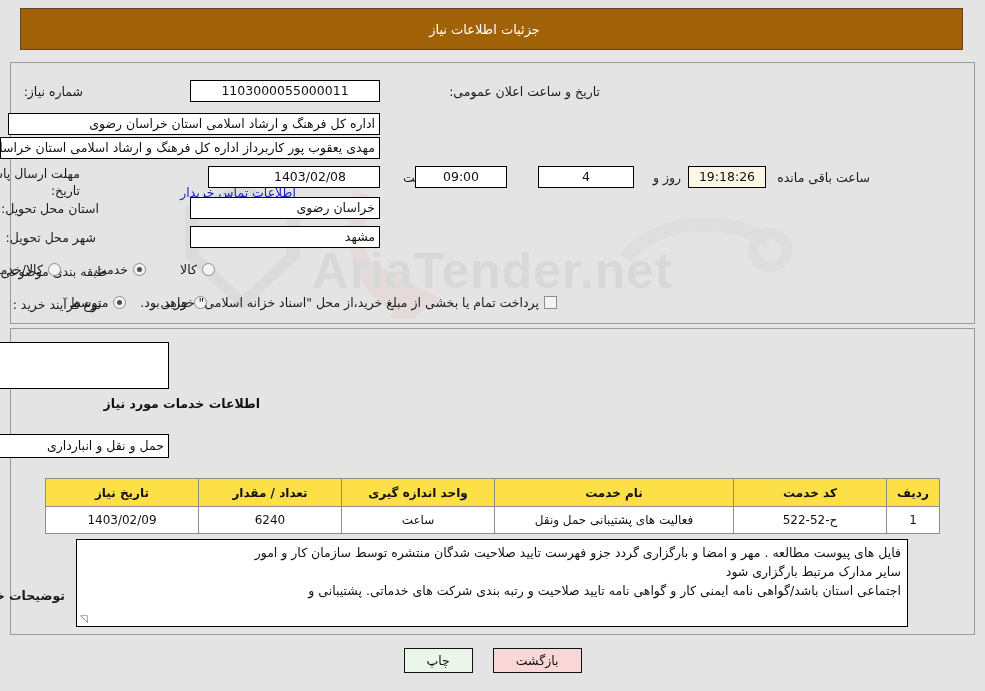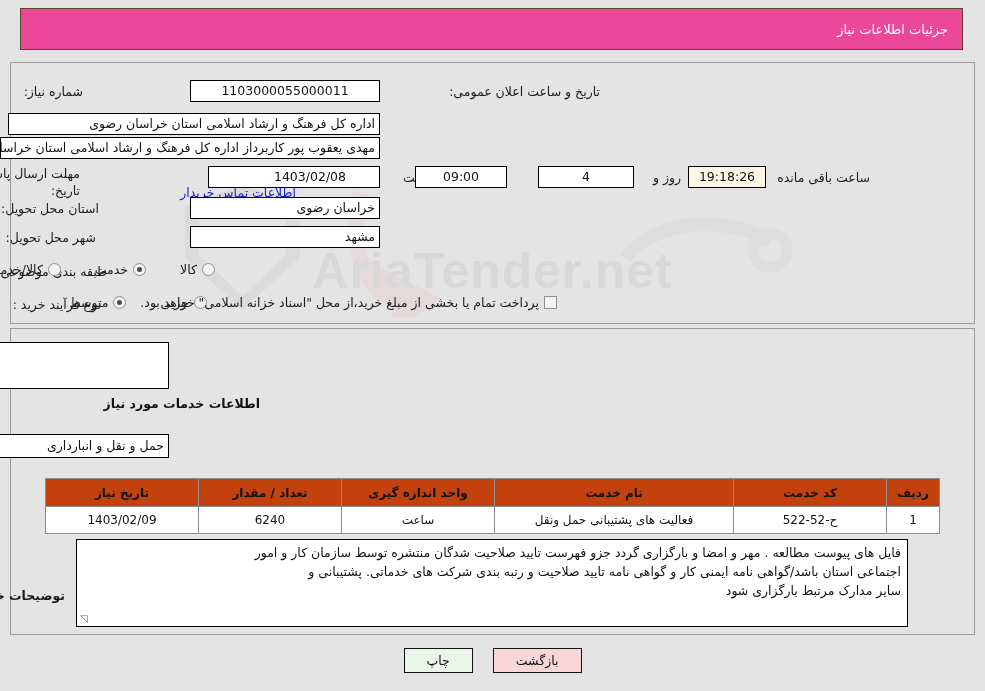--- a/index.html
+++ b/index.html
@@ -62,28 +62,28 @@
     left: 620px; top: 18px;
     width: 190px; height: 110px;
     opacity: .5;
   }
 
   
   .titlebar {
     position: absolute;
     left: 20px; top: 8px;
     width: 943px; height: 42px;
-    background: #ec4899;
+    background: #a16207;
     border: 1px solid #5a452c;
     box-sizing: border-box;
     color: #ffffff;
     font-size: 13px;
     display: flex;
     align-items: center;
-    justify-content: flex-start;
+    justify-content: center;
     padding-right: 14px;
     z-index: 3;
   }
 
   
   .panel {
     position: absolute;
     box-sizing: border-box;
     border: 1px solid #9a9a9a;
     background: transparent;
@@ -200,21 +200,21 @@
   }
 
   
   table.grid {
     position: absolute;
     border-collapse: collapse;
     font-size: 12px;
     background: #ffffff;
   }
   table.grid th {
-    background: #c2410c;
+    background: #fde047;
     border: 1px solid #8d8d8d;
     font-weight: bold;
     color: #111;
     height: 27px;
     padding: 0 6px;
     white-space: nowrap;
   }
   table.grid td {
     border: 1px solid #8d8d8d;
     height: 26px;
@@ -368,22 +368,22 @@
           <td>ساعت</td>
           <td>6240</td>
           <td>1403/02/09</td>
         </tr>
       </tbody>
     </table>
 
     <div class="lbl bold" style="right:920px; top:588px;">توضیحات خریدار:</div>
     <div class="ta just" style="right:77px; top:539px; width:832px; height:88px; text-align:right;">
       <span class="ln">فایل های پیوست مطالعه . مهر و امضا و بارگزاری گردد جزو فهرست تایید صلاحیت شدگان منتشره توسط سازمان کار و امور</span>
+      <span class="ln">سایر مدارک مرتبط بارگزاری شود</span>
       <span class="ln">اجتماعی استان باشد/گواهی نامه ایمنی کار و گواهی نامه تایید صلاحیت و رتبه بندی شرکت های خدماتی. پشتیبانی و</span>
-      <span class="ln">سایر مدارک مرتبط بارگزاری شود</span>
       <span class="resize">◸</span>
     </div>
   </div>
 
   <div class="btnbar">
     <button class="btn back">بازگشت</button>
     <button class="btn print">چاپ</button>
   </div>
 
 </div>

